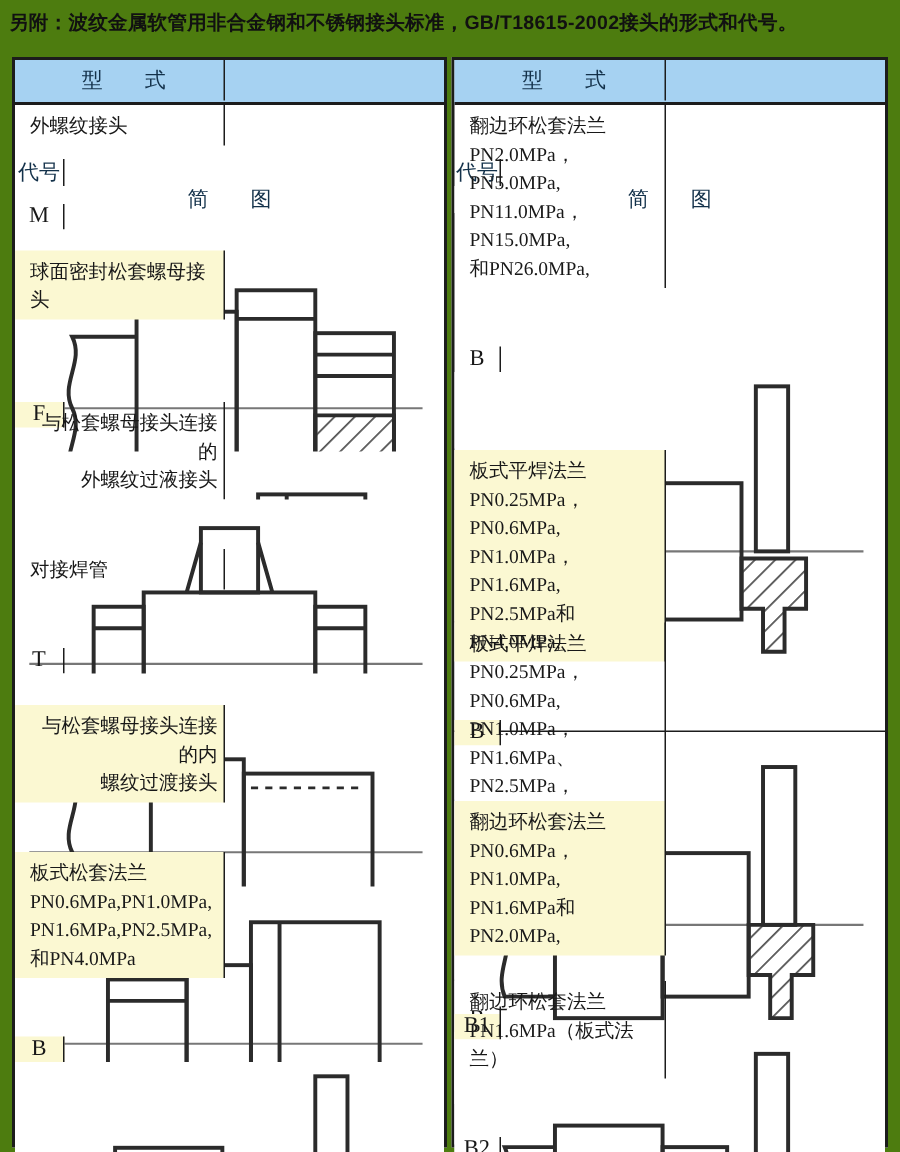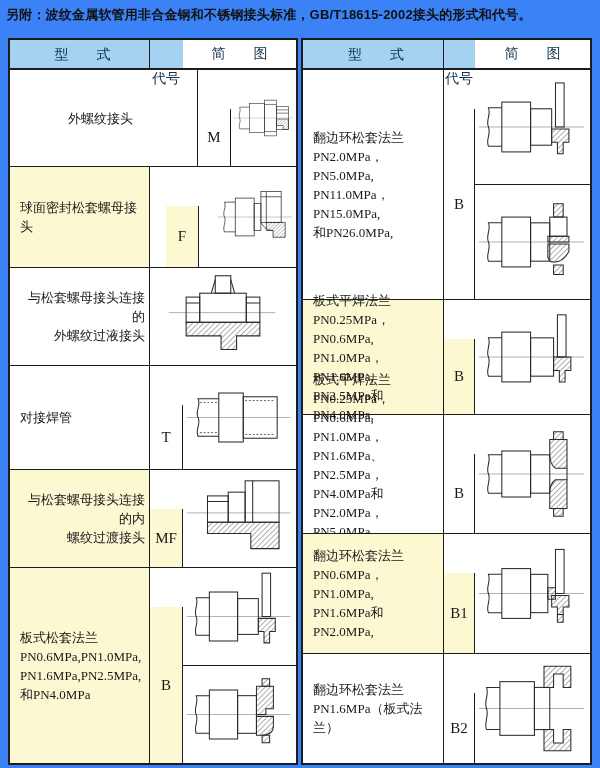--- a/index.html
+++ b/index.html
@@ -1,42 +1,42 @@
 <!DOCTYPE html>
 <html style="--header-bg: #a6d2f2; --highlight-bg: #fbf8d2; --border: #1c1c1c;"><head>
 <meta charset="utf-8">
 <style>
   html,body{margin:0;padding:0;}
   .page{
-    width:600px;height:768px;position:relative;background:#3b82f6;
+    width:600px;height:768px;position:relative;background:#4d7c0f;
     font-family:"Liberation Serif","DejaVu Serif",serif;overflow:hidden;
   }
   .doc-title{
     position:absolute;left:6px;top:6px;width:588px;
     font-family:"Liberation Sans","DejaVu Sans",sans-serif;
     font-weight:bold;font-size:13px;color:#111;letter-spacing:.2px;
   }
   .tbl{
     position:absolute;top:38px;border:2px solid var(--border,#1c1c1c);
     background:#fff;box-sizing:border-box;
   }
   .tbl-left{left:8px;width:290px;height:727px;}
   .tbl-right{left:301px;width:291px;height:727px;}
-  .row{display:flex;border-bottom:1px solid var(--border,#1c1c1c);box-sizing:border-box;}
+  .row{display:flex;border-bottom:1px solid var(--border,#1c1c1c);box-sizing:border-box;flex-direction:column;}
   .row:last-child{border-bottom:none;}
   .cell{border-right:1px solid var(--border,#1c1c1c);box-sizing:border-box;min-width:0;}
   .cell:last-child{border-right:none;}
   .hdr{background:var(--header-bg,#a6d2f2);border-bottom-width:2px;}
   .hdr .cell{display:flex;align-items:center;justify-content:center;
     font-size:14px;color:#13314a;font-family:"Liberation Sans",sans-serif;}
   
   .tbl-left .c-type{width:140px;}  .tbl-left .c-code{width:33px;}  .tbl-left .c-diag{flex:1;}
   .tbl-right .c-type{width:141px;} .tbl-right .c-code{width:31px;} .tbl-right .c-diag{flex:1;}
   
-  .rh-30{height:30px;} .rh-97{height:97px;padding-left:48px;} .rh-101{height:101px;gap:16px;} .rh-98{height:98px;text-align:right;}
+  .rh-30{height:30px;} .rh-97{height:97px;} .rh-101{height:101px;gap:16px;} .rh-98{height:98px;text-align:right;}
   .rh-104{height:104px;} .rh-195{height:195px;} .rh-230{height:230px;} .rh-115{height:115px;}
   .rh-119{height:119px;} .rh-120{height:120px;} .rh-109{height:109px;}
   .c-type{display:flex;align-items:center;padding:4px 4px 4px 10px;
     font-size:13px;line-height:19px;color:#181818;white-space:pre-line;}
   .c-code{display:flex;align-items:center;justify-content:center;
     font-size:15px;color:#181818;margin-top:39px;}
   .hl .c-type,.hl .c-code{background:var(--highlight-bg,#fbf8d2);}
   .c-diag{background:#fff;display:flex;}
   .c-diag svg{width:100%;height:100%;display:block;}
   .c-diag.split{flex-direction:column;}

